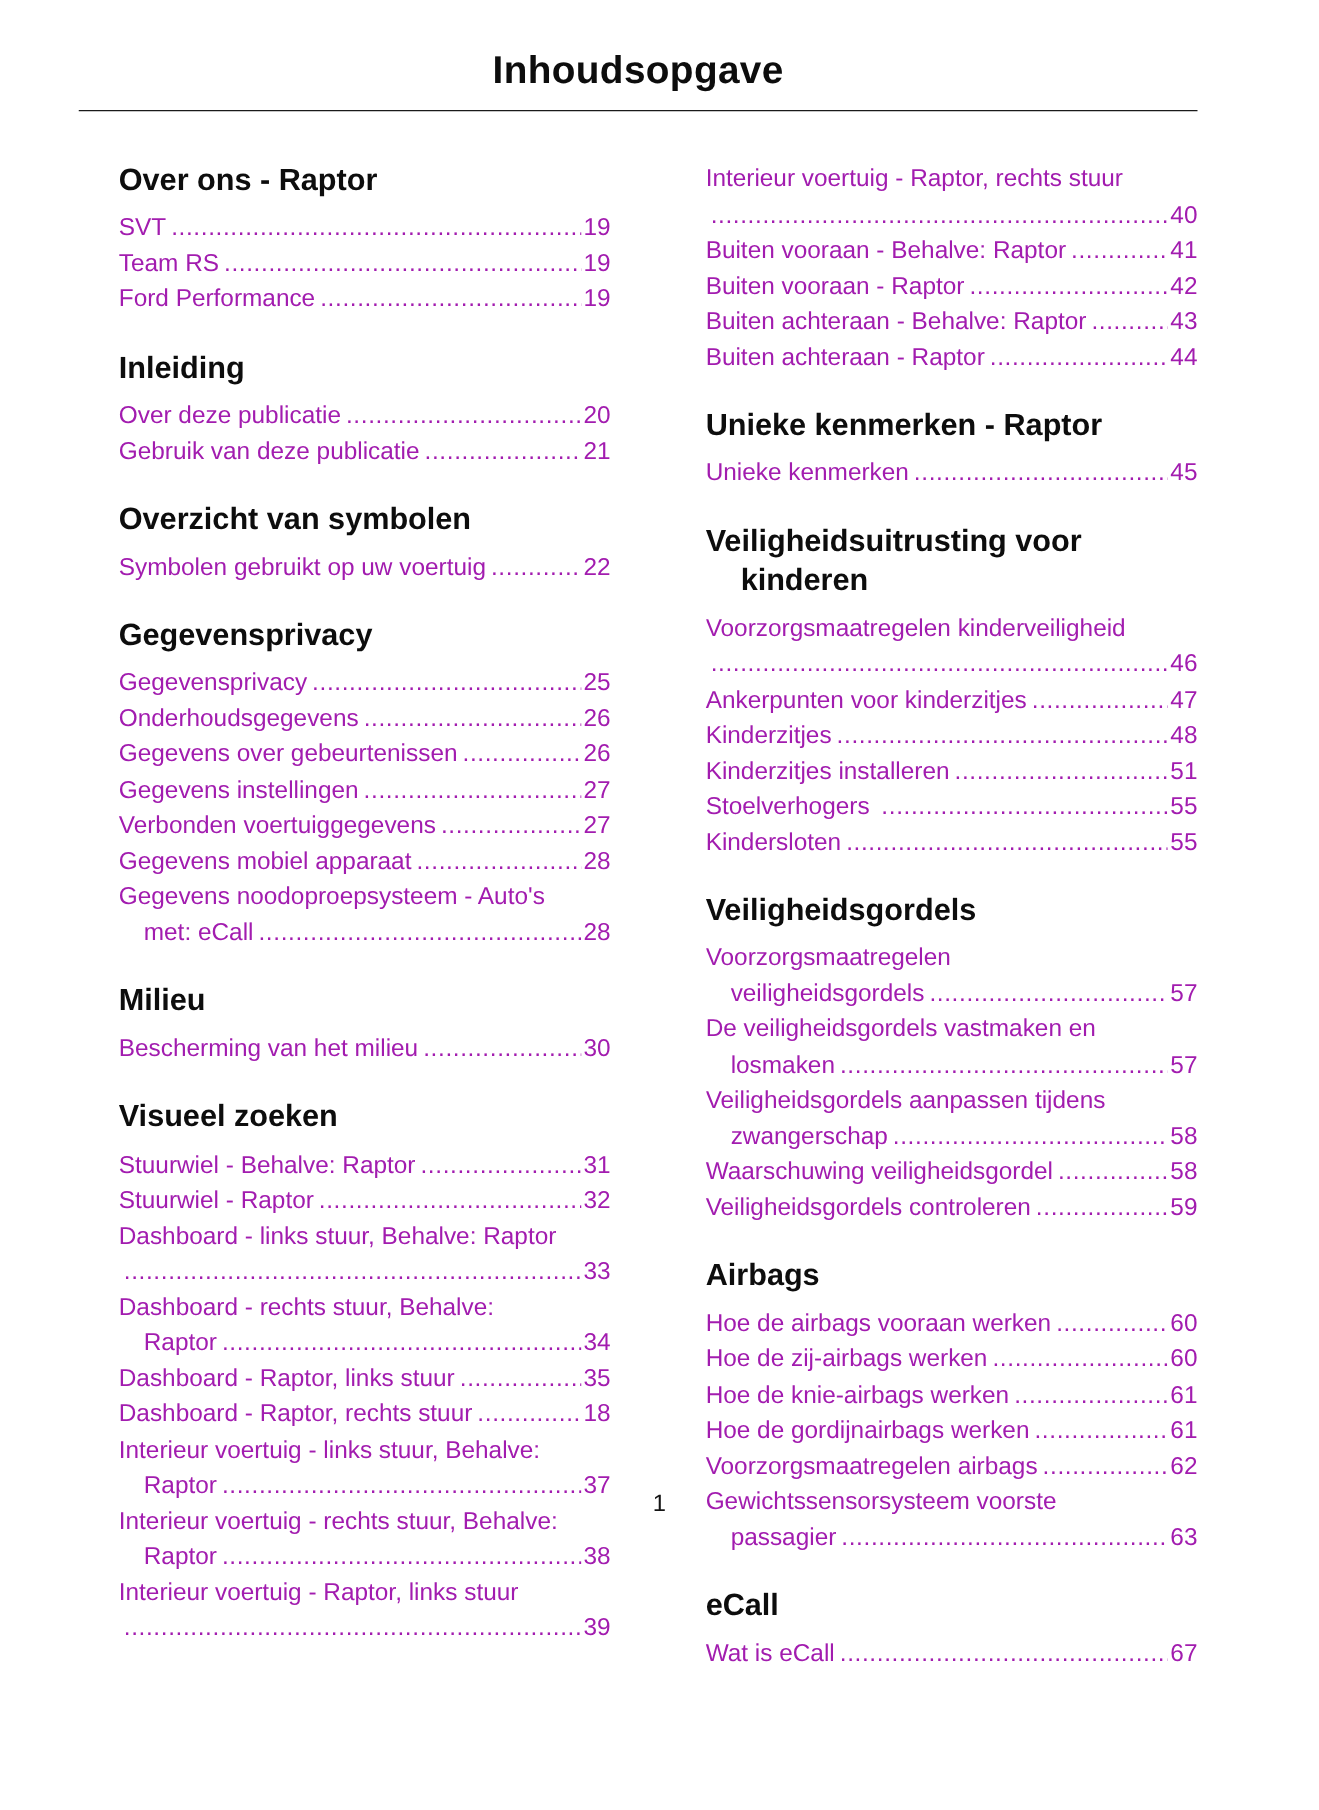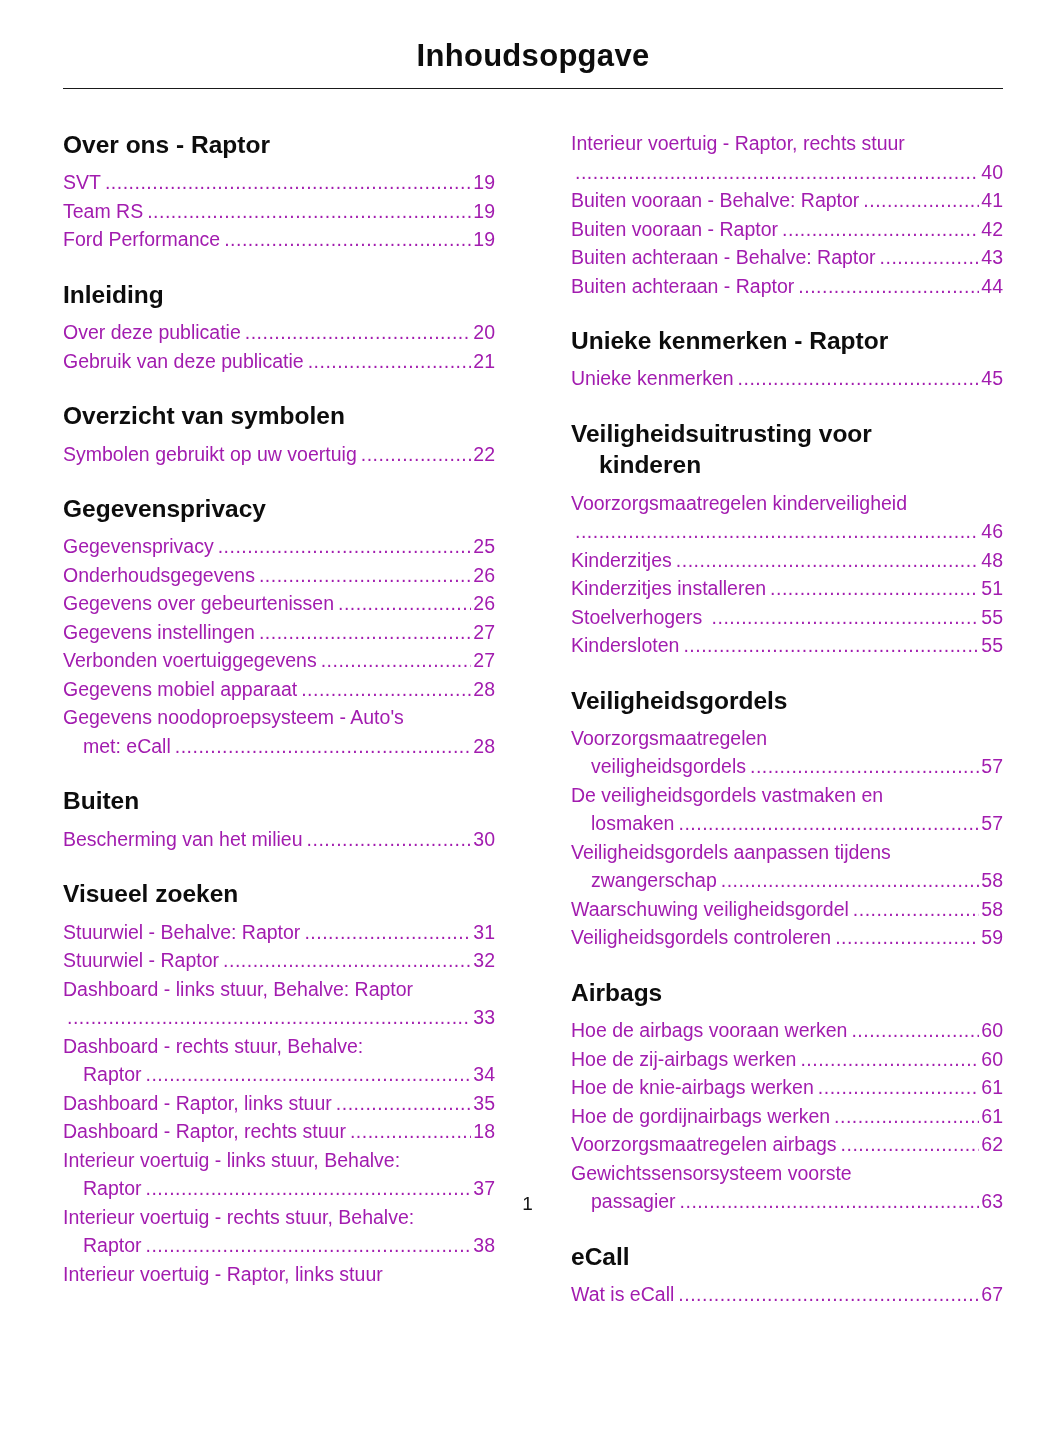--- a/index.html
+++ b/index.html
@@ -12,38 +12,39 @@
     height: 1448px;
     font-family: "Liberation Sans", "DejaVu Sans", sans-serif;
     color: #111111;
     overflow: hidden;
   }
   .page {
     position: relative;
     width: 1055px;
     height: 1259px;
     box-sizing: border-box;
-    padding: 38px 52px 0 63px;
+    padding: 38px 97px 0 63px;
   }
   .title {
     margin: 0 0 14px 0;
     text-align: center;
     font-size: 31px;
     font-weight: 700;
     letter-spacing: 0.3px;
     color: #0d0d0d;
   }
   .divider {
     border: none;
     border-top: 1.6px solid #1a1a1a;
     margin: 0 0 40px 0;
   }
   .columns {
     display: flex;
     gap: 76px;
+    margin-left: 32px;
   }
   .col {
     flex: 1 1 0;
     min-width: 0;
   }
   .section { margin: 0; }
   .section-title {
     font-size: 24.5px;
     font-weight: 700;
     line-height: 1.28;
@@ -203,21 +204,21 @@
             <div class="entry-line">Gegevens noodoproepsysteem - Auto's</div>
             <div class="entry-last indent">
               <span class="entry-text">met: eCall</span>
               <span class="dots"></span>
               <span class="pagenum">28</span>
             </div>
           </div>
         </section>
         <section class="section">
           <div class="section-title">
-            <div>Buiten</div>
+            <div>Milieu</div>
           </div>
           <div class="entry">
             <div class="entry-last">
               <span class="entry-text">Bescherming van het milieu</span>
               <span class="dots"></span>
               <span class="pagenum">30</span>
             </div>
           </div>
         </section>
         <section class="section">
@@ -279,20 +280,25 @@
           <div class="entry">
             <div class="entry-line">Interieur voertuig - rechts stuur, Behalve:</div>
             <div class="entry-last indent">
               <span class="entry-text">Raptor</span>
               <span class="dots"></span>
               <span class="pagenum">38</span>
             </div>
           </div>
           <div class="entry">
             <div class="entry-line">Interieur voertuig - Raptor, links stuur</div>
+            <div class="entry-last">
+              <span class="entry-text"></span>
+              <span class="dots"></span>
+              <span class="pagenum">39</span>
+            </div>
           </div>
         </section>
       </div>
     <div class="col">
         <section class="section">
           <div class="entry">
             <div class="entry-line">Interieur voertuig - Raptor, rechts stuur</div>
             <div class="entry-last">
               <span class="entry-text"></span>
               <span class="dots"></span>
@@ -344,20 +350,27 @@
           <div class="section-title">
             <div>Veiligheidsuitrusting voor</div>
             <div class="tindent">kinderen</div>
           </div>
           <div class="entry">
             <div class="entry-line">Voorzorgsmaatregelen kinderveiligheid</div>
             <div class="entry-last">
               <span class="entry-text"></span>
               <span class="dots"></span>
               <span class="pagenum">46</span>
+            </div>
+          </div>
+          <div class="entry">
+            <div class="entry-last">
+              <span class="entry-text">Ankerpunten voor kinderzitjes</span>
+              <span class="dots"></span>
+              <span class="pagenum">47</span>
             </div>
           </div>
           <div class="entry">
             <div class="entry-last">
               <span class="entry-text">Kinderzitjes</span>
               <span class="dots"></span>
               <span class="pagenum">48</span>
             </div>
           </div>
           <div class="entry">

